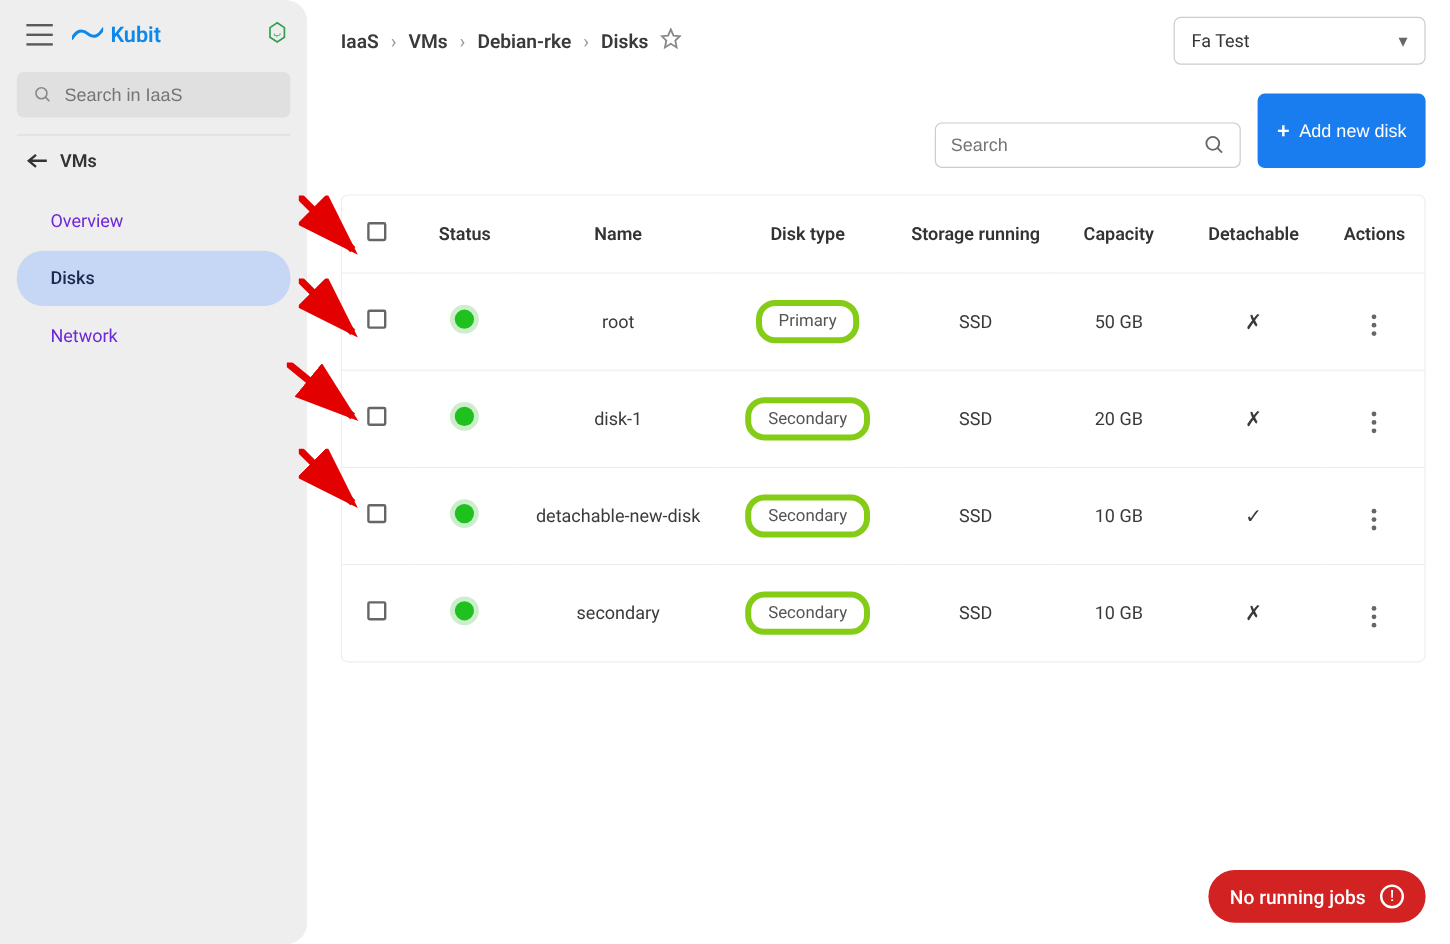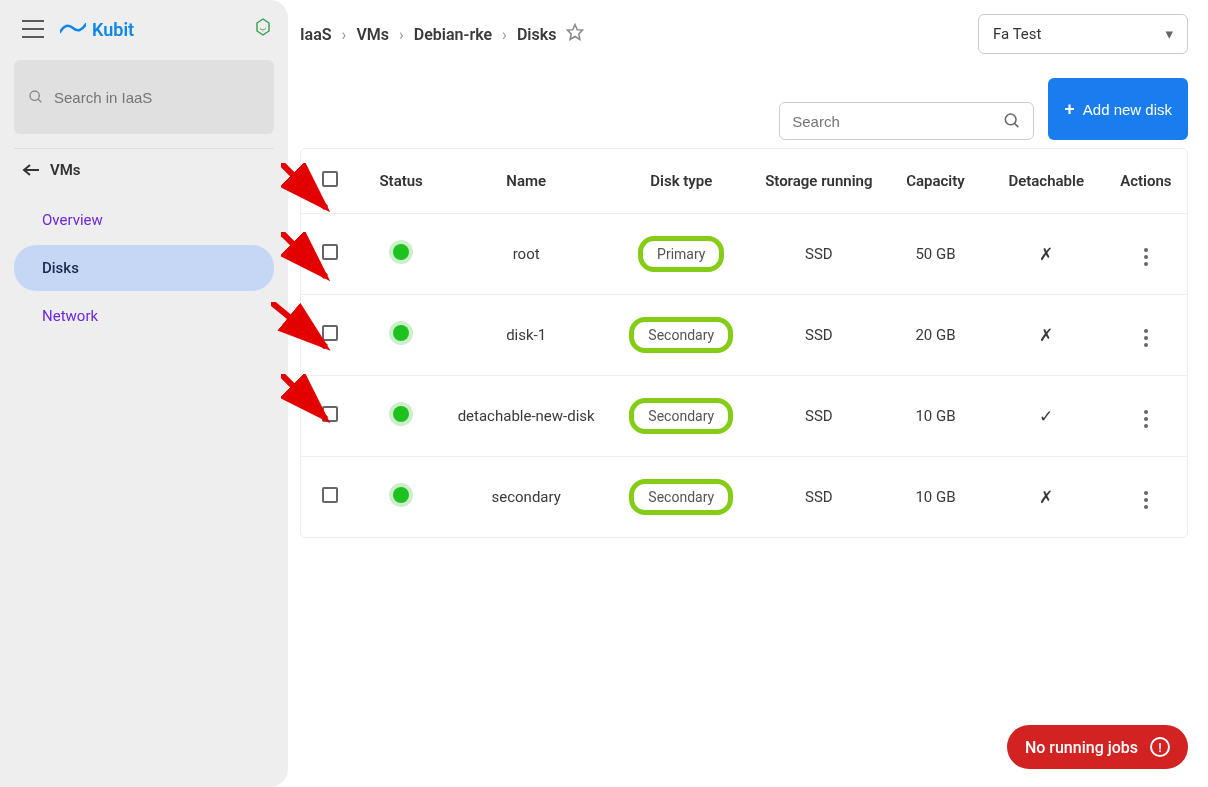--- a/index.html
+++ b/index.html
@@ -1,54 +1,54 @@
 <!DOCTYPE html>
 <html><head>
 <meta charset="utf-8">
 <style>
   * { box-sizing: border-box; margin: 0; padding: 0; }
   body { font-family: -apple-system, BlinkMacSystemFont, "Segoe UI", Roboto, Arial, sans-serif; background: #fff; width: 1208px; height: 787px; overflow: hidden; position: relative; }
   .layout { display: flex; height: 100%; }
 
   
-  .sidebar { width: 288px; background: #eeeeee; border-radius: 0 18px 18px 0; display: flex; flex-direction: column; padding: 10px 0; }
+  .sidebar { width: 256px; background: #eeeeee; border-radius: 0 18px 18px 0; display: flex; flex-direction: column; padding: 10px 0; }
   .sidebar-top { display: flex; align-items: center; padding: 8px 16px 12px 22px; gap: 16px; }
   .menu-icon { width: 22px; height: 18px; display:flex; flex-direction:column; justify-content:space-between; cursor:pointer; }
   .menu-icon span { height: 2px; background:#5a5a5a; display:block; }
   .brand { display:flex; align-items:center; gap:6px; color:#0c87ea; font-weight:600; font-size:18px; }
   .brand svg { color:#0c87ea; }
   .brand-badge { margin-left:auto; color:#2fa04c; }
-  .search-box { margin:8px 14px 14px 14px; background:#e0e0e0; border-radius:6px; display:flex; align-items:center; padding:28px 14px; gap:10px; }
+  .search-box { margin:8px 14px 14px 14px; background:#e0e0e0; border-radius:6px; display:flex; align-items:center; padding:10px 14px; gap:10px; }
   .search-box input { border:none; background:transparent; outline:none; font-size:15px; color:#777; width:100%; }
   .nav-sep { border-top:1px solid #ddd; margin:0 14px; }
   .nav-back { display:flex; align-items:center; gap:10px; padding:12px 22px; font-weight:600; color:#333; font-size:15px; cursor:pointer; }
   .nav-items { padding:4px 0 0 0; }
   .nav-item { padding:14px 28px; font-size:15px; color:#6d28d9; cursor:pointer; border-radius:22px 22px 22px 22px; margin:2px 14px; }
   .nav-item.active { background:#c6d7f6; color:#1b2a4e; font-weight:500; }
   .sidebar-bottom { margin-top:auto; border-top:1px solid #ddd; margin-left:14px; margin-right:14px; padding:18px 10px; display:flex; align-items:center; gap:14px; color:#444; font-size:15px; cursor:pointer;}
 
   
-  .main { flex:1; padding:14px 20px 0 12px; position:relative; background:#fff; }
+  .main { flex:1; padding:14px 20px 0 28px; position:relative; background:#fff; }
   .topbar { display:flex; align-items:center; justify-content:space-between; }
   .breadcrumbs { display:flex; align-items:center; gap:10px; font-size:16px; color:#3a3a3a; font-weight:600; }
   .breadcrumbs .crumb { cursor:pointer; }
   .breadcrumbs .chev { color:#999; font-weight:400; }
   .star { color:#888; }
   .project-select { border:1px solid #ccc; border-radius:6px; padding:10px 14px; min-width:210px; display:flex; align-items:center; justify-content:space-between; font-size:15px; color:#333; cursor:pointer;}
   .project-select .caret { color:#666; }
 
   .toolbar { display:flex; justify-content:flex-end; gap:14px; margin-top:24px; }
   .toolbar .search { border:1px solid #ccc; border-radius:6px; padding:8px 12px; width:255px; display:flex; align-items:center; justify-content:space-between;margin-top:24px; }
   .toolbar .search input { border:none; outline:none; font-size:15px; color:#666; width:100%; }
   .bulk-btn { border:1px solid #ccc; border-radius:6px; padding:8px 14px; color:#b5b5b5; font-size:15px; background:#fff; cursor:not-allowed;}
   .add-btn { background:#1a7def; color:#fff; border:none; border-radius:6px; padding:8px 16px; font-size:15px; font-weight:500; display:flex; align-items:center; gap:8px; cursor:pointer;}
   .add-btn .plus { font-size:18px; font-weight:700; line-height:1; }
 
   
-  .table-wrap { margin-top:8px; border:1px solid #eee; border-radius:6px; background:#fff; }
+  .table-wrap { margin-top:22px; border:1px solid #eee; border-radius:6px; background:#fff; }
   table { width:100%; border-collapse:collapse; }
   th, td { text-align:center; padding:22px 8px; font-size:15px; color:#3a3a3a; }
   th { font-weight:600; color:#333; border-bottom:1px solid #eee;}
   tbody tr { border-top:1px solid #eee; }
   .chk { width:16px; height:16px; border:2px solid #666; display:inline-block; border-radius:2px; cursor:pointer;}
   .status-dot { width:16px; height:16px; background:#1fc11f; border-radius:50%; display:inline-block; box-shadow:0 0 0 4px #cdeecd; }
   .pill { display:inline-block; border:5px solid #84cc16; border-radius:16px; padding:5px 14px; font-size:14px; color:#555;}
   .detach { font-size:17px; font-weight:500; }
   .kebab { display:inline-flex; flex-direction:column; gap:3px; cursor:pointer; padding:4px;}
   .kebab span { width:4px; height:4px; background:#666; border-radius:50%; }

